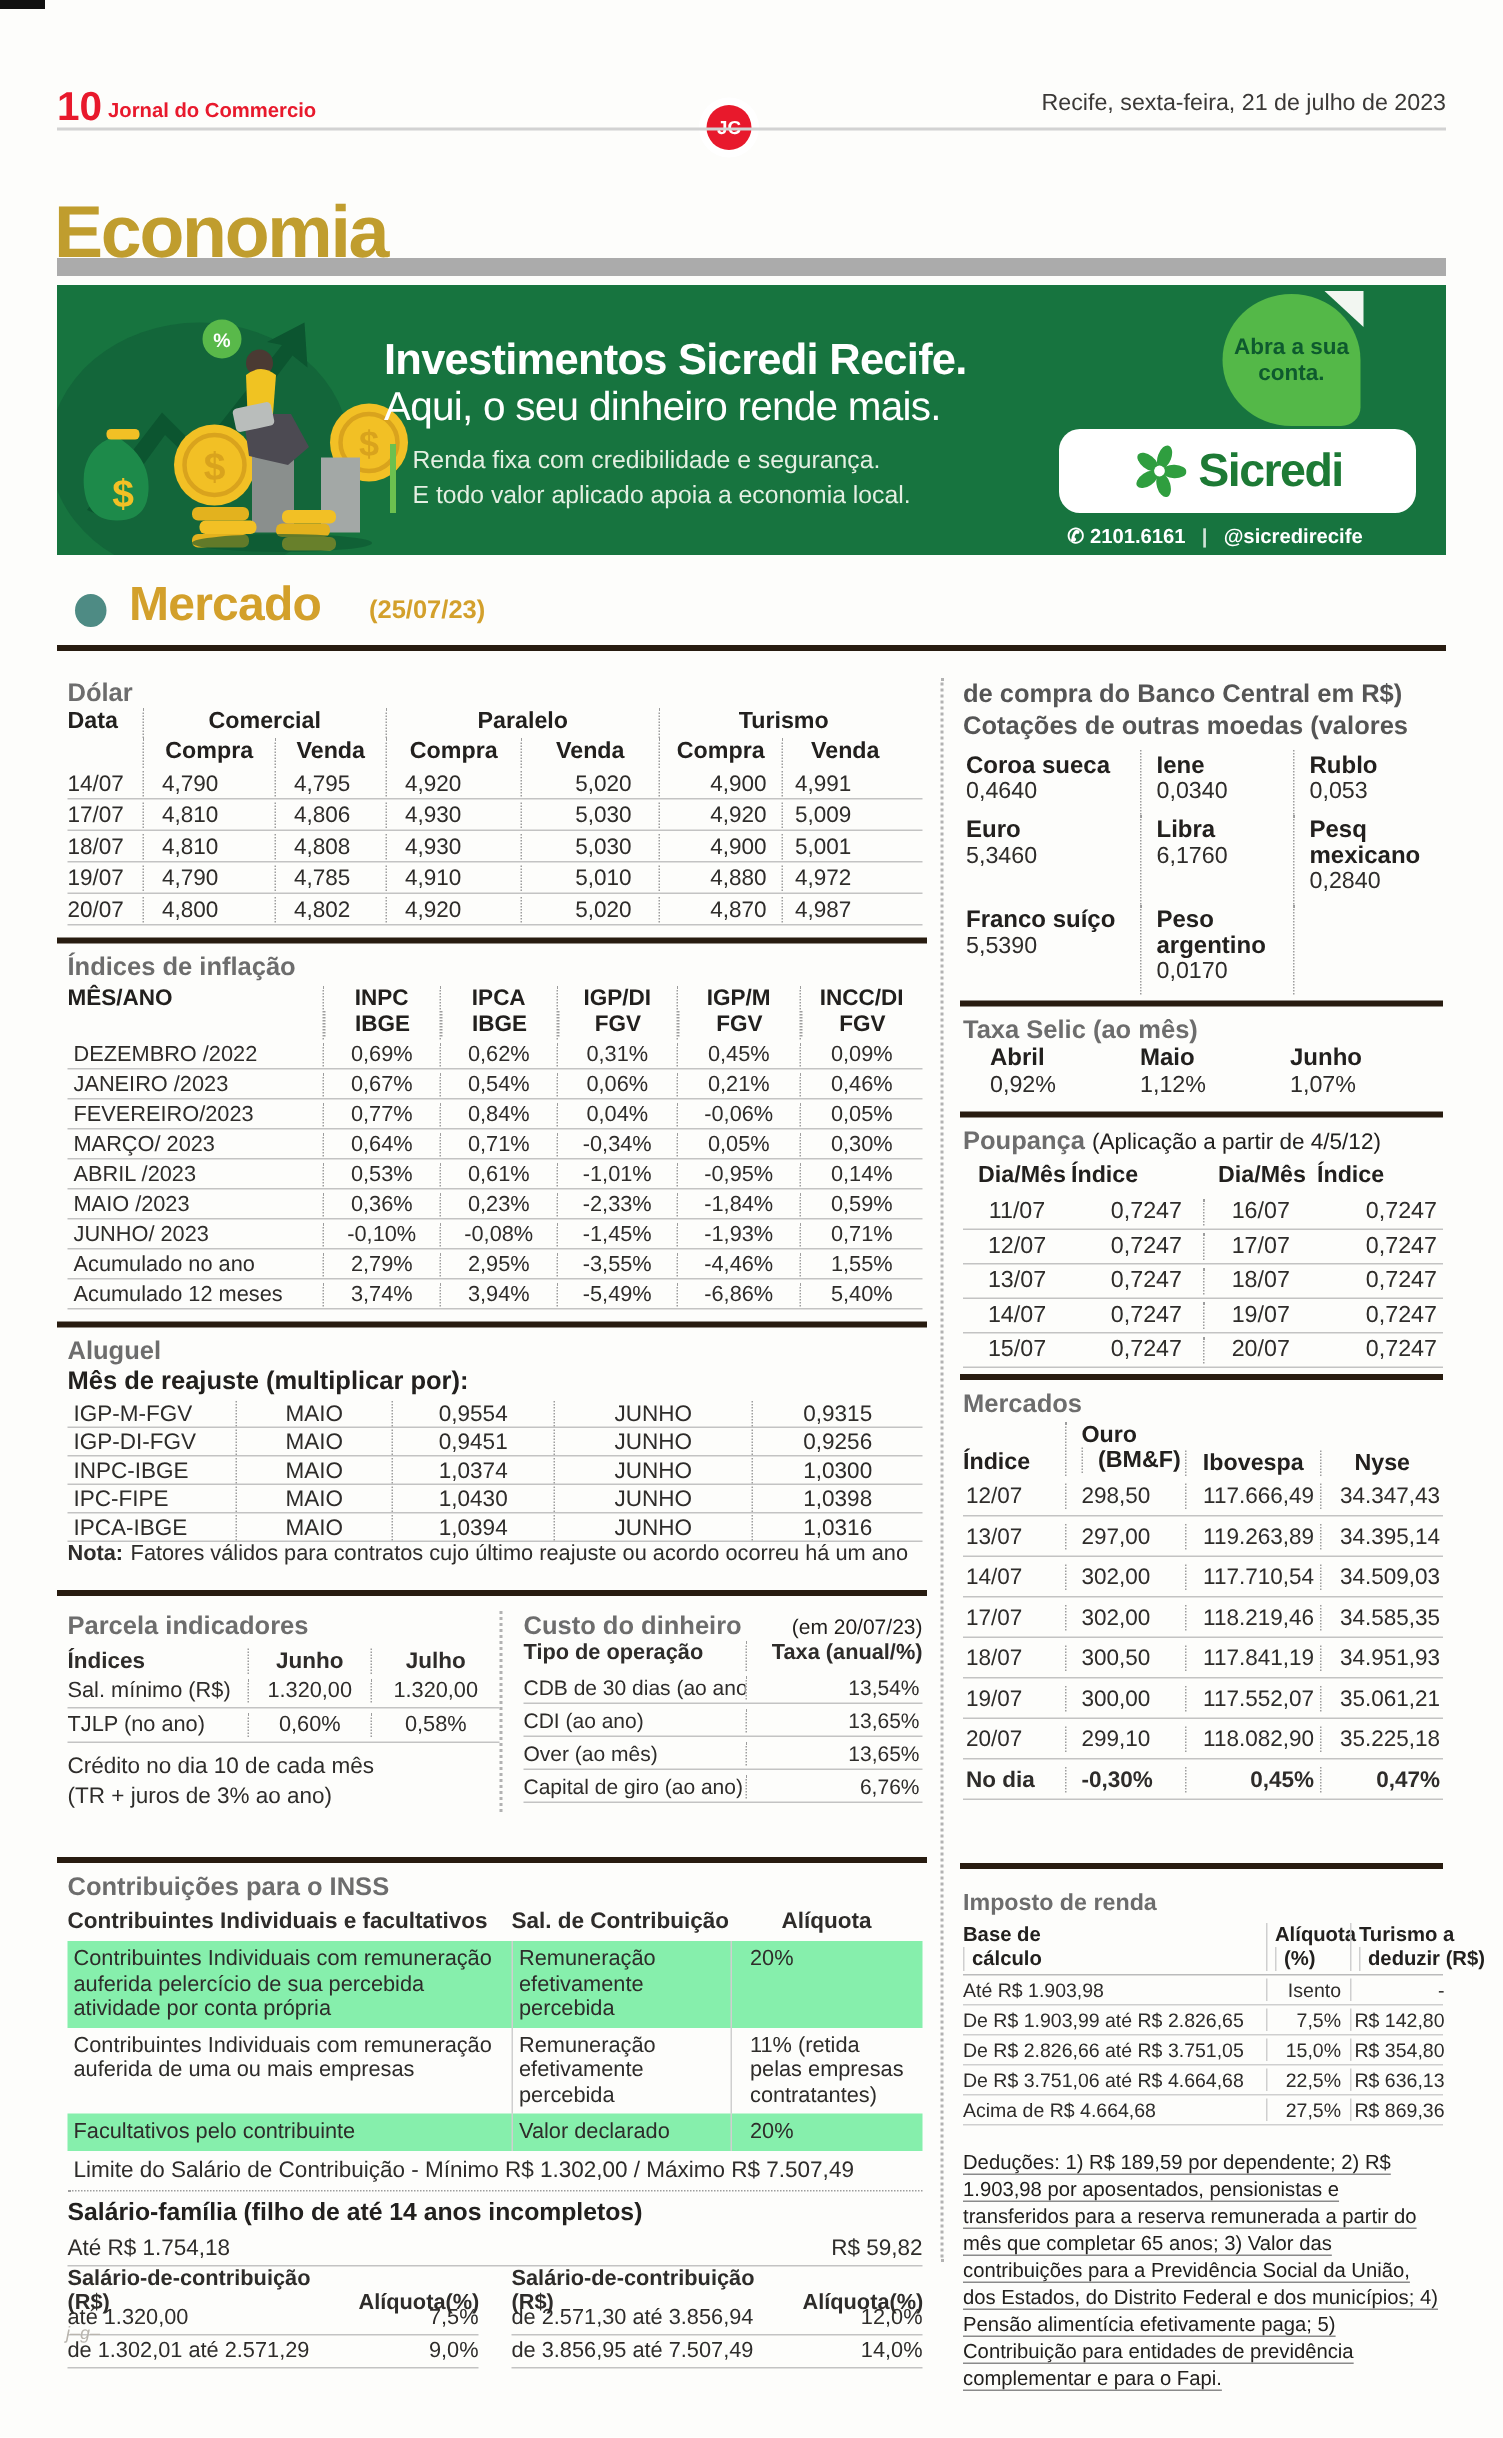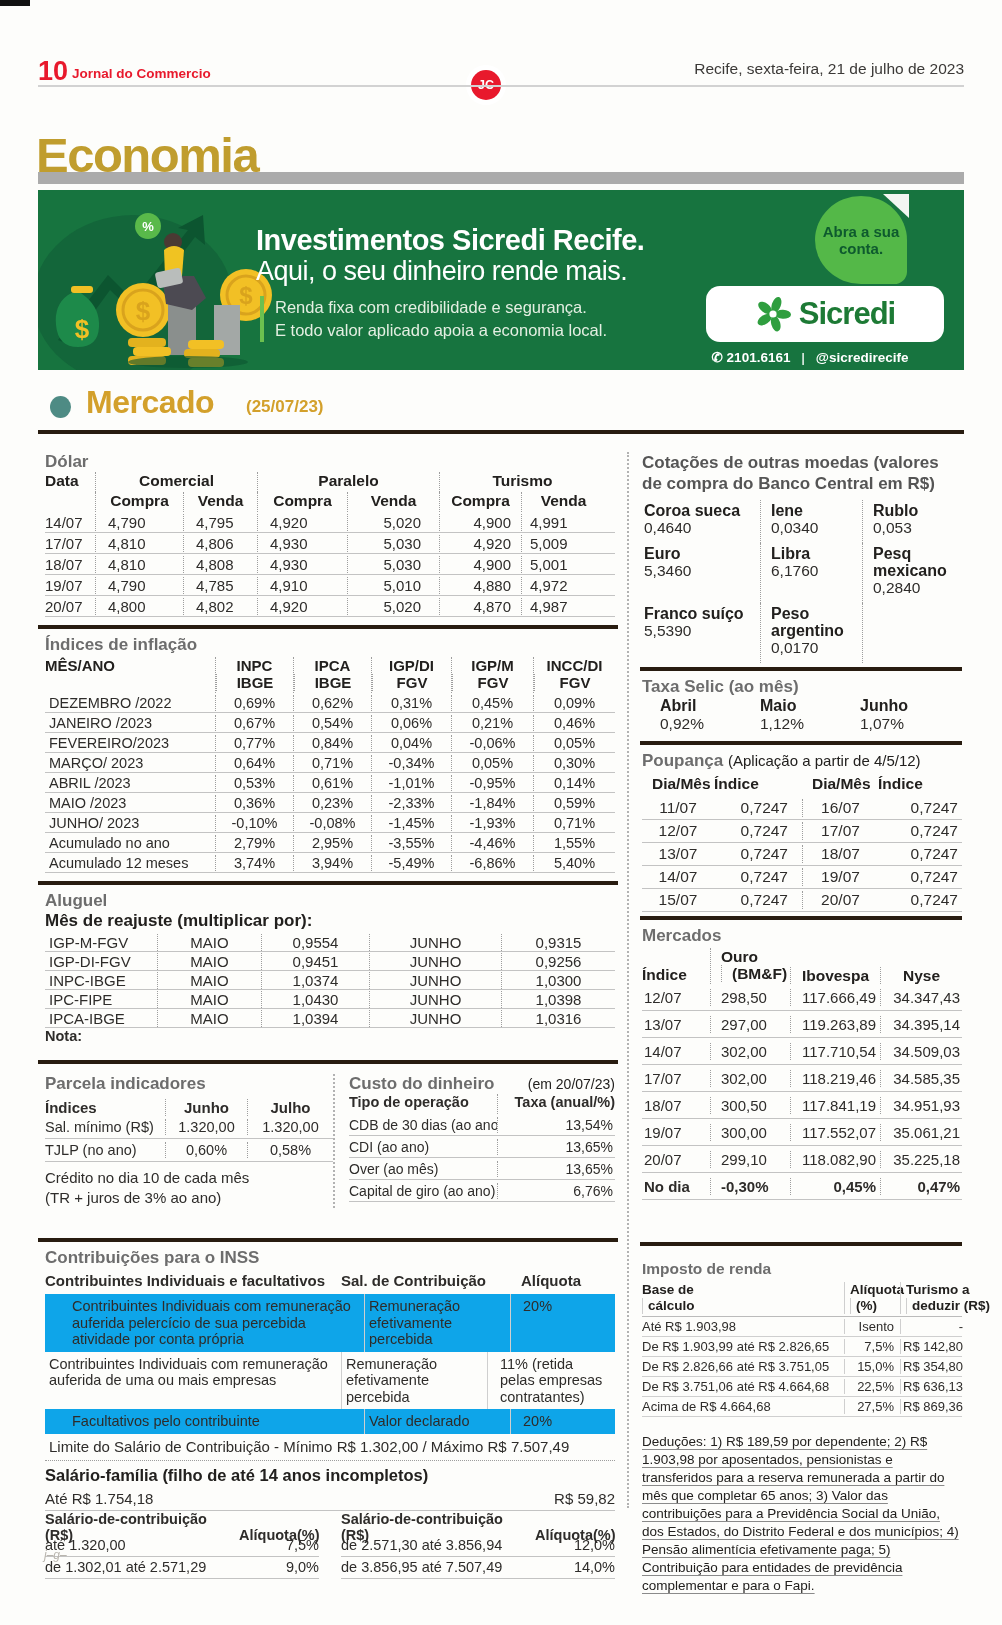--- a/index.html
+++ b/index.html
@@ -89,21 +89,21 @@
   .ch div:nth-child(2){text-align:right;border-left:1px dotted #9d9d9d;}
   .t-cus .tr{grid-template-columns:1fr 118px;height:21px;font-size:14px;}
   .t-cus .td:nth-child(2){text-align:right;border-left:1px dotted #9d9d9d;padding-right:2px;}
   
   .inss-head{display:grid;grid-template-columns:296px 146px 128px;font-weight:bold;font-size:15px;height:22px;margin-top:4px;}
   .inss-head div:nth-child(3){text-align:center;}
   .inss-row{display:grid;grid-template-columns:296px 146px 128px;font-size:14.5px;line-height:16.5px;}
   .inss-row>div{padding:4px 6px 4px 4px;}
   .inss-row>div+div{border-left:1px solid #cfcfcf;}
   .inss-row .aliq{padding-left:12px;}
-  .hl{background:#0ea5e9;padding-left:23px;}
+  .hl{background:#86efac;}
   .limite{font-size:15px;padding:4px 0 5px 4px;border-bottom:1px dotted #9d9d9d;}
   .sf-title{font-size:16.5px;font-weight:bold;color:#22201e;padding-top:5px;height:22px;}
   .sf-row{display:flex;justify-content:space-between;font-size:15px;height:22px;
           border-bottom:1px solid #c3c3c3;align-items:center;}
   .emp-title{font-size:16.5px;font-weight:bold;color:#6d6d6d;padding-top:6px;height:26px;}
   .emp-wrap{display:flex;gap:22px;}
   .emp-t{flex:1;}
   .eh{display:grid;grid-template-columns:1fr 80px;font-weight:bold;font-size:14.5px;height:24px;align-items:end;}
   .eh div:nth-child(2){text-align:right;}
   .t-emp .tr{grid-template-columns:1fr 80px;height:21px;font-size:14.5px;}
@@ -432,20 +432,21 @@
         <div class="tr">
           <div class="td">IPCA-IBGE</div>
           <div class="td">MAIO</div>
           <div class="td">1,0394</div>
           <div class="td">JUNHO</div>
           <div class="td">1,0316</div>
         </div>
       </div>
     <div class="nota">
       <b>Nota:</b>
+        <span>Fatores válidos para contratos cujo último reajuste ou acordo ocorreu há um ano</span>
     </div>
 
     <div class="rule"></div>
 
     <div class="ind-row">
       <div class="outros">
         <div class="sec-title">Parcela indicadores</div>
         <div class="oh">
           <div>Índices</div>
           <div>Junho</div>
@@ -560,22 +561,22 @@
               <div class="td">14,0%</div>
             </div>
           </div>
       </div>
     </div>
   </div>
 
   <div class="col-right">
 
     <div class="mo-title">
+      <div>de compra do Banco Central em R$)</div>
       <div>Cotações de outras moedas (valores</div>
-      <div>de compra do Banco Central em R$)</div>
     </div>
     <div class="mo-grid">
       <div class="mo-cell">
           <div class="cur-name">Coroa sueca</div>
           <div class="cur-val">0,4640</div>
         </div>
       <div class="mo-cell">
           <div class="cur-name">Iene</div>
           <div class="cur-val">0,0340</div>
         </div>

